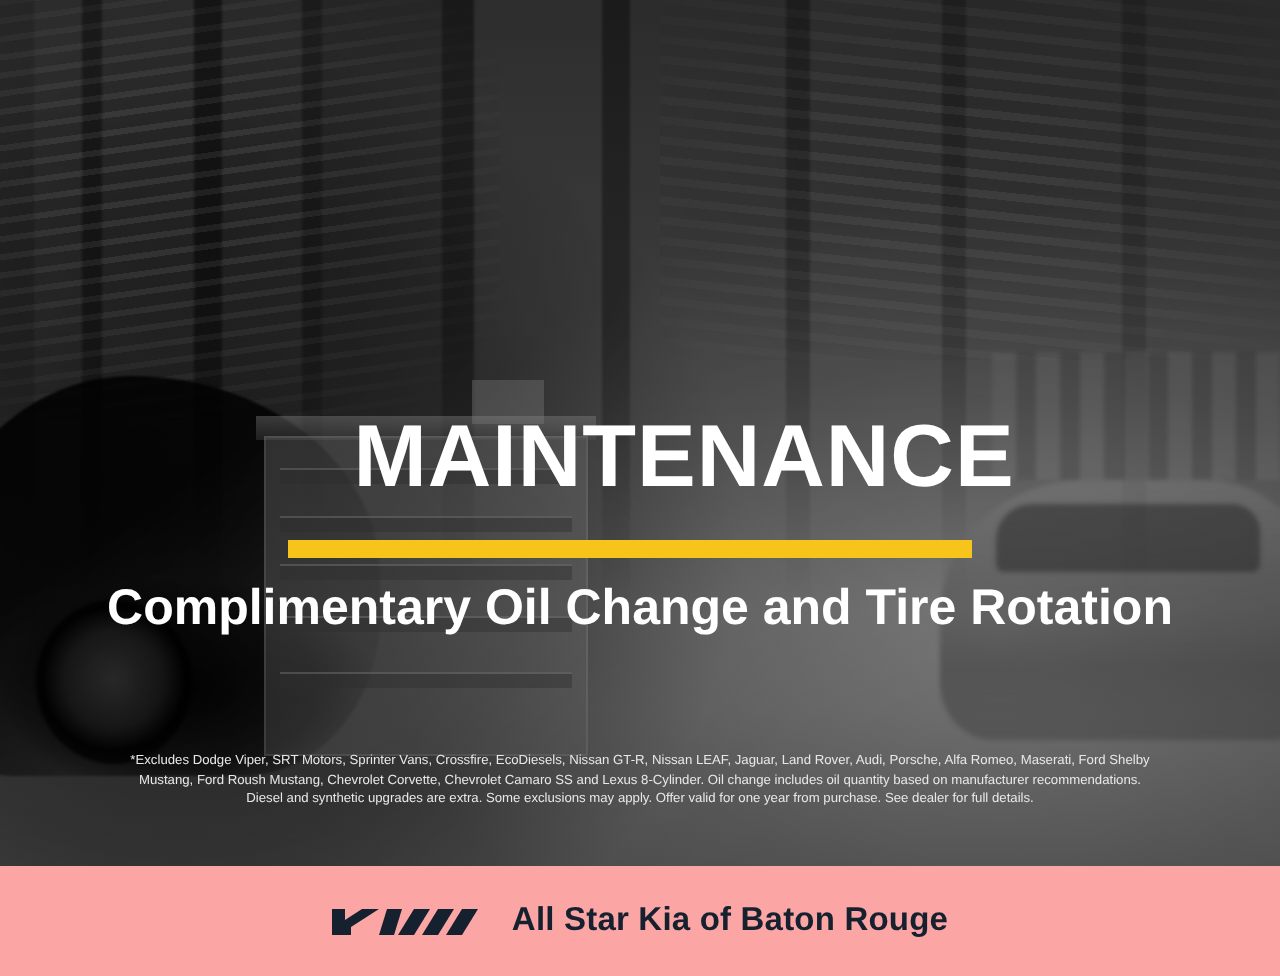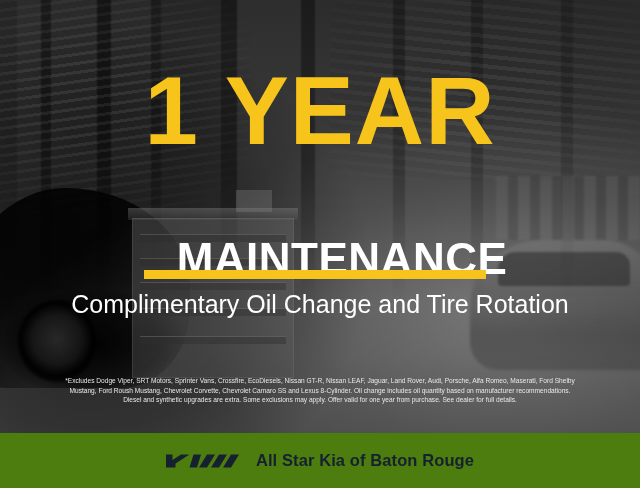--- a/index.html
+++ b/index.html
@@ -208,21 +208,21 @@
     font-weight: bold;
     white-space: nowrap;
   }
   .headline-sub1 {
     top: 178px;
     font-size: 40px;
     line-height: 42px;
     letter-spacing: 0.5px;
   }
   .headline-sub2 {
-    top: 236px;
+    top: 206px;
     font-size: 44px;
     line-height: 46px;
     letter-spacing: 0.5px;
     padding-left: 44px;
   }
 
   .divider {
     position: absolute;
     left: 144px;
     top: 270px;
@@ -231,21 +231,21 @@
     background: #F7C41C;
   }
 
   .tagline {
     position: absolute;
     left: 0; right: 0;
     top: 289px;
     color: #ffffff;
     font-size: 25px;
     line-height: 31px;
-    font-weight: normal;
+    font-weight: bold;
     white-space: nowrap;
   }
   .tagline .l2 { display: block; }
 
   .disclaimer {
     position: absolute;
     left: 14px;
     right: 14px;
     top: 376px;
     color: #e8e8e8;
@@ -255,21 +255,21 @@
   }
   .disclaimer span { display: block; }
 
   
   .footer {
     position: absolute;
     left: 0;
     top: 433px;
     width: 640px;
     height: 55px;
-    background: #4d7c0f;
+    background: #fca5a5;
     display: flex;
     align-items: center;
     justify-content: center;
     gap: 16px;
   }
   .kia-logo { display: block; }
   .dealer-name {
     color: #15212F;
     font-size: 16.5px;
     font-weight: bold;
@@ -303,21 +303,20 @@
 
     <div class="shelf-right"></div>
     <div class="car-right"></div>
     <div class="car-right-win"></div>
 
     <div class="scrim"></div>
   </div>
 
   <div class="content">
 
-    <div class="headline-year">1 YEAR</div>
 
 
     <div class="headline-sub2">MAINTENANCE</div>
 
     <div class="divider"></div>
 
     <div class="tagline">
       <span class="l1">Complimentary Oil Change and Tire Rotation</span>
     </div>
 

